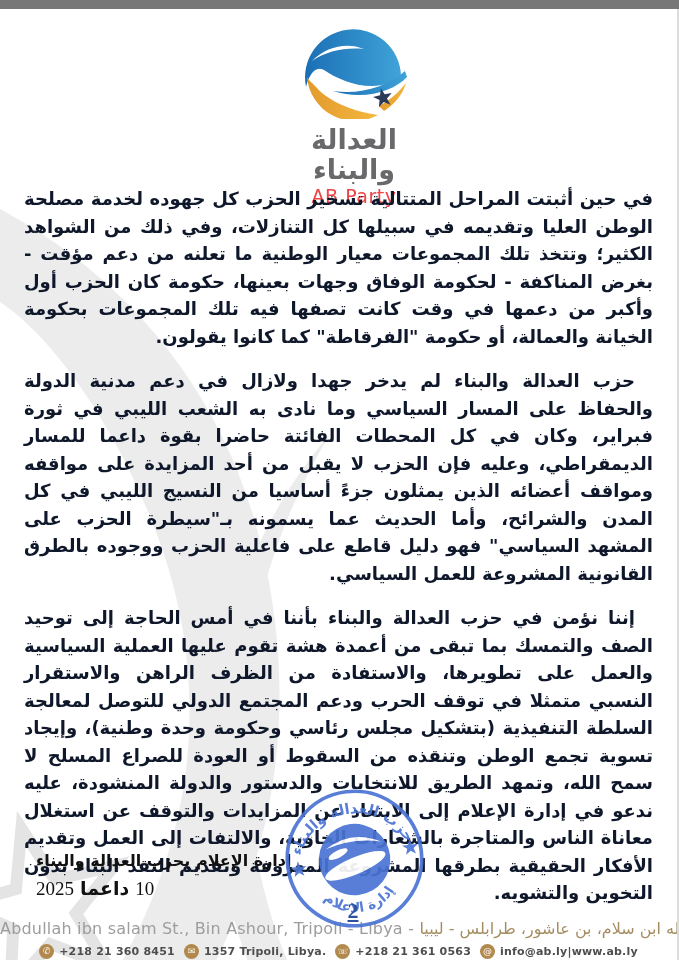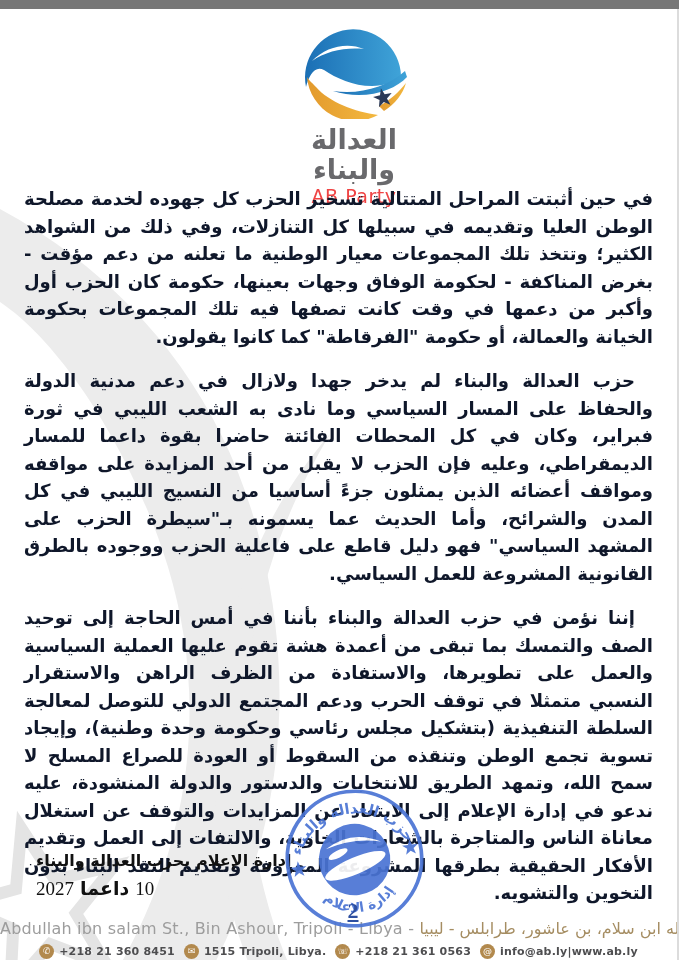--- a/index.html
+++ b/index.html
@@ -106,21 +106,21 @@
     <p>في حين أثبتت المراحل المتتالية تسخير الحزب كل جهوده لخدمة مصلحة الوطن العليا وتقديمه في سبيلها كل التنازلات، وفي ذلك من الشواهد الكثير؛ وتتخذ تلك المجموعات معيار الوطنية ما تعلنه من دعم مؤقت - بغرض المناكفة - لحكومة الوفاق وجهات بعينها، حكومة كان الحزب أول وأكبر من دعمها في وقت كانت تصفها فيه تلك المجموعات بحكومة الخيانة والعمالة، أو حكومة "الفرقاطة" كما كانوا يقولون.</p>
     <p class="indent">حزب العدالة والبناء لم يدخر جهدا ولازال في دعم مدنية الدولة والحفاظ على المسار السياسي وما نادى به الشعب الليبي في ثورة فبراير، وكان في كل المحطات الفائتة حاضرا بقوة داعما للمسار الديمقراطي، وعليه فإن الحزب لا يقبل من أحد المزايدة على مواقفه ومواقف أعضائه الذين يمثلون جزءً أساسيا من النسيج الليبي في كل المدن والشرائح، وأما الحديث عما يسمونه بـ"سيطرة الحزب على المشهد السياسي" فهو دليل قاطع على فاعلية الحزب ووجوده بالطرق القانونية المشروعة للعمل السياسي.</p>
     <p class="indent">إننا نؤمن في حزب العدالة والبناء بأننا في أمس الحاجة إلى توحيد الصف والتمسك بما تبقى من أعمدة هشة تقوم عليها العملية السياسية والعمل على تطويرها، والاستفادة من الظرف الراهن والاستقرار النسبي متمثلا في توقف الحرب ودعم المجتمع الدولي للتوصل لمعالجة السلطة التنفيذية (بتشكيل مجلس رئاسي وحكومة وحدة وطنية)، وإيجاد تسوية تجمع الوطن وتنقذه من السقوط أو العودة للصراع المسلح لا سمح الله، وتمهد الطريق للانتخابات والدستور والدولة المنشودة، عليه ندعو في إدارة الإعلام إلى الابتعاد عن المزايدات والتوقف عن استغلال معاناة الناس والمتاجرة بالشعارات الخاوية، والالتفات إلى العمل وتقديم الأفكار الحقيقية بطرقها المشروعة المعروفة وتقديم النقد البناء بدون التخوين والتشويه.</p>
   </div>
 
   <div class="signature">
     <div class="sig-line">إدارة الإعلام بحزب العدالة والبناء</div>
     <div class="sig-date">
       <span class="digits">10</span>
       <span class="month">داعما</span>
-      <span class="digits">2027</span>
+      <span class="digits">2025</span>
     </div>
   </div>
 
   <svg class="stamp" width="147" height="147" viewBox="0 0 140 140">
     <g transform="rotate(-7 70 70)" fill="none">
       <circle cx="70" cy="70" r="64" stroke="#4a74d4" stroke-width="3.5"></circle>
       <defs>
         <path id="arcTop" d="M 15,82 A 55,55 0 0 1 125,82"></path>
         <path id="arcBot" d="M 30,94 A 43,43 0 0 0 110,94"></path>
       </defs>
@@ -148,21 +148,21 @@
     <div class="addr">
       <span class="en">Abdullah ibn salam St., Bin Ashour, Tripoli - Libya - </span><span class="ar" dir="rtl">شارع عبدالله ابن سلام، بن عاشور، طرابلس - ليبيا</span>
     </div>
     <div class="contacts">
       <div class="contact">
         <span class="cicon">✆</span>
         <span class="ctext">+218 21 360 8451</span>
       </div>
       <div class="contact">
         <span class="cicon">✉</span>
-        <span class="ctext">1515 Tripoli, Libya.</span>
+        <span class="ctext">1357 Tripoli, Libya.</span>
       </div>
       <div class="contact">
         <span class="cicon">☏</span>
         <span class="ctext">+218 21 361 0563</span>
       </div>
       <div class="contact">
         <span class="cicon">@</span>
         <span class="ctext">info@ab.ly|www.ab.ly</span>
       </div>
     </div>

